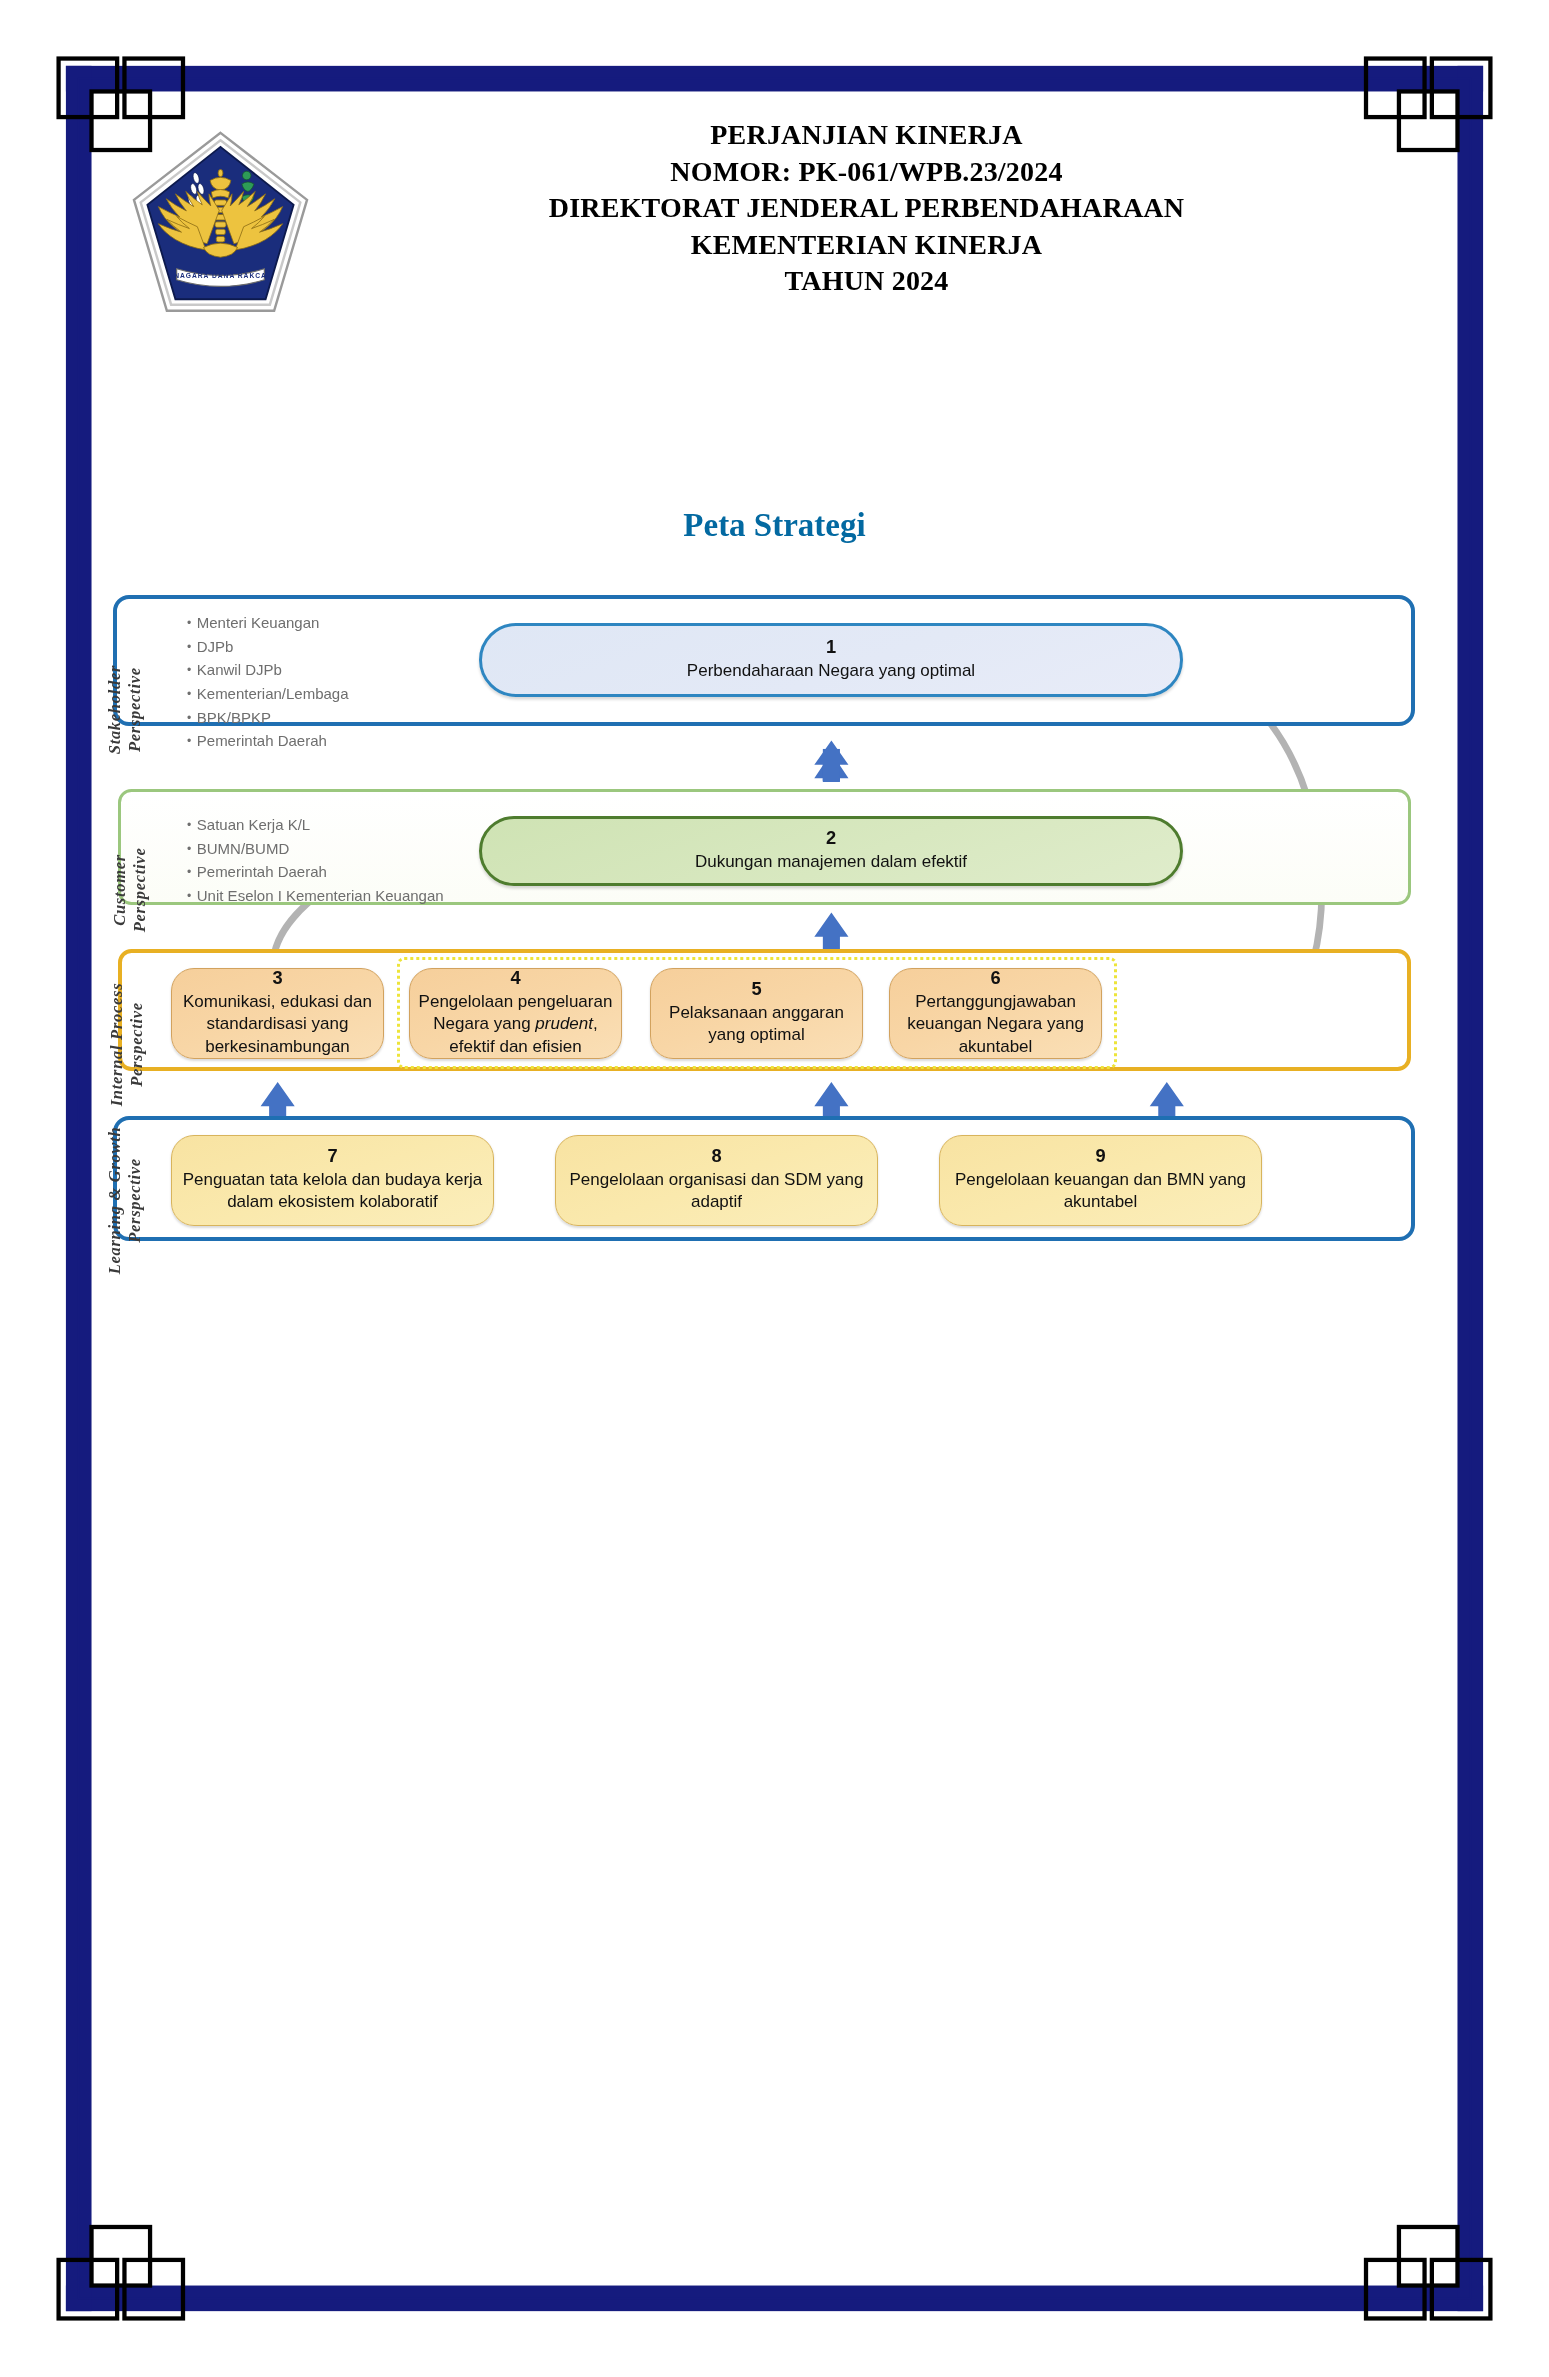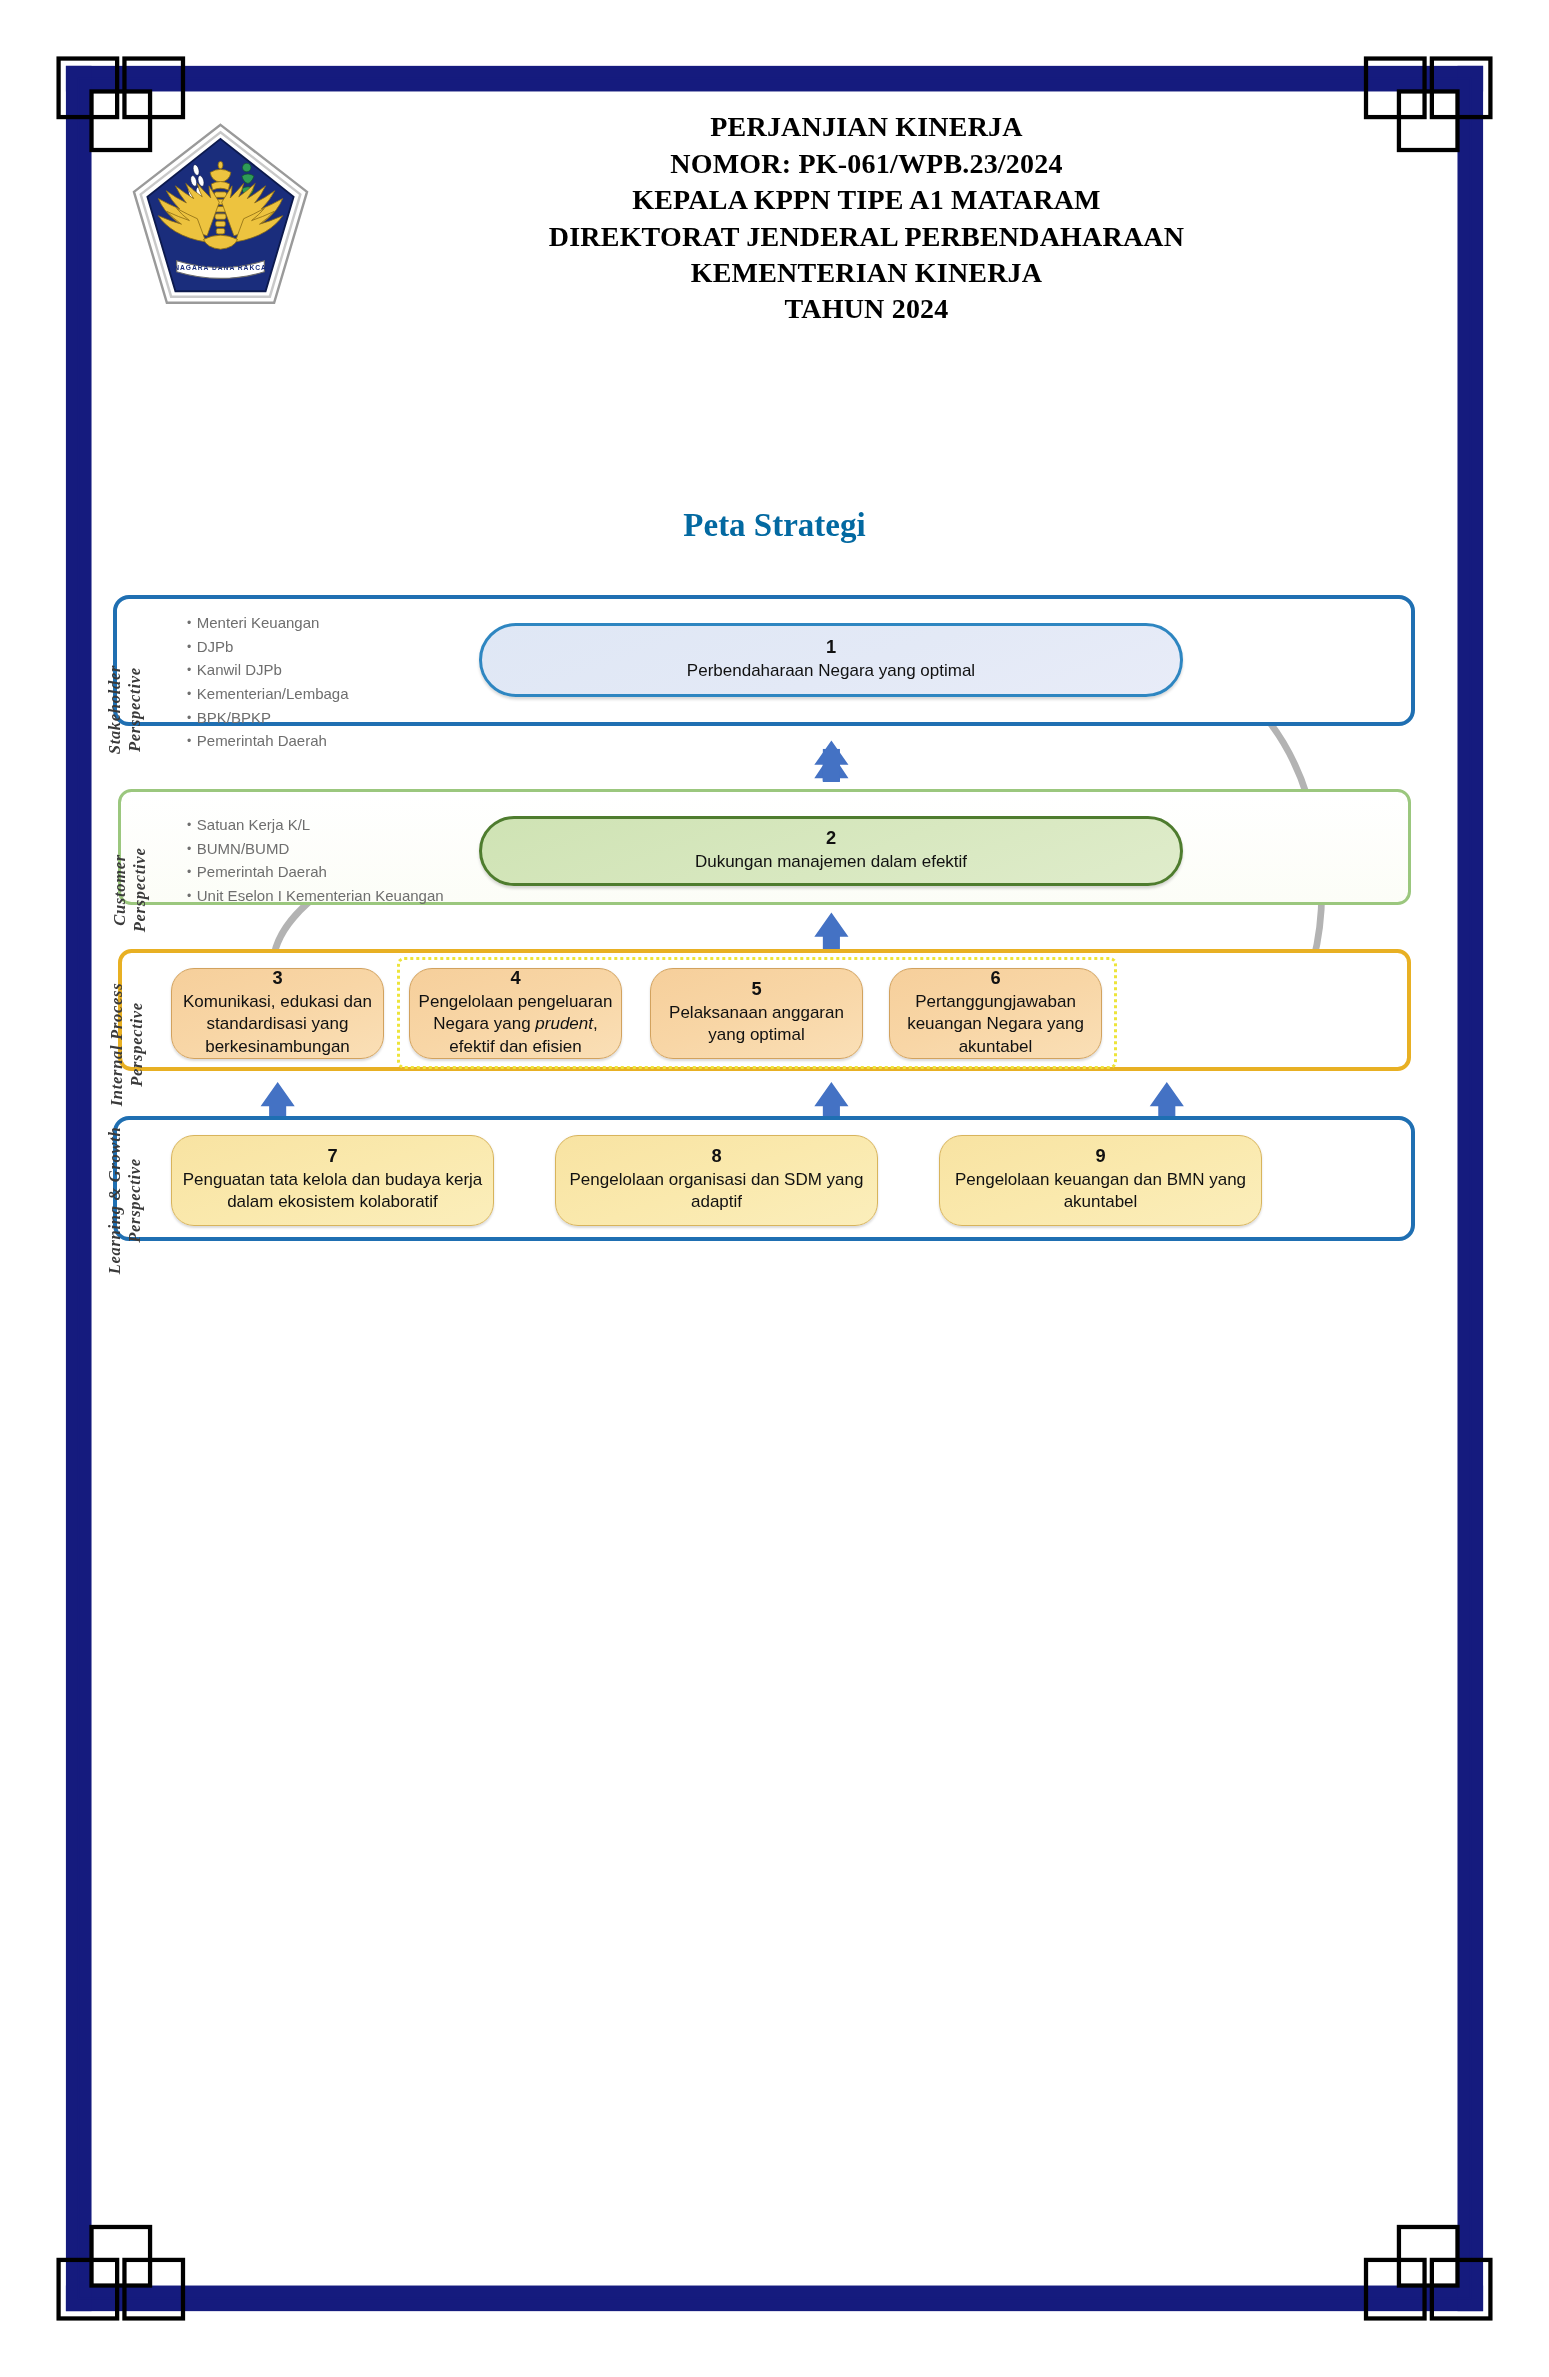--- a/index.html
+++ b/index.html
@@ -19,21 +19,21 @@
   .page-border {
     position: absolute;
     left: 0; top: 0;
     width: 1549px; height: 2377px;
     pointer-events: none;
   }
 
   
   .header {
     position: absolute;
-    left: 0; top: 96px;
+    left: 0; top: 104px;
     width: 1322px;
     height: 256px;
   }
   .logo-wrap {
     position: absolute;
     left: 129px; top: 24.4px;
     width: 183px; height: 195px;
   }
   .header-titles {
     position: absolute;
@@ -311,21 +311,20 @@
       <g>
         <path d="M78 231 q72 22 144 0 l0 18 q-72 22 -144 0z" fill="#ffffff" stroke="#6b6b6b" stroke-width="2"></path>
         <text x="150" y="246" text-anchor="middle" font-family="Liberation Sans, sans-serif" font-size="11" font-weight="bold" fill="#1A2D7C" letter-spacing="1.6">NAGARA DANA RAKCA</text>
       </g>
     </svg>
   </div>
 
   <div class="header-titles">
     <div>PERJANJIAN KINERJA</div>
     <div>NOMOR: PK-061/WPB.23/2024</div>
-    <div>KEPALA KPPN TIPE A1 MATARAM</div>
     <div>DIREKTORAT JENDERAL PERBENDAHARAAN</div>
     <div>KEMENTERIAN KINERJA</div>
     <div>TAHUN 2024</div>
   </div>
 </div>
 
 <div class="section-title">Peta Strategi</div>
 
 <div class="strategy-map">
 

